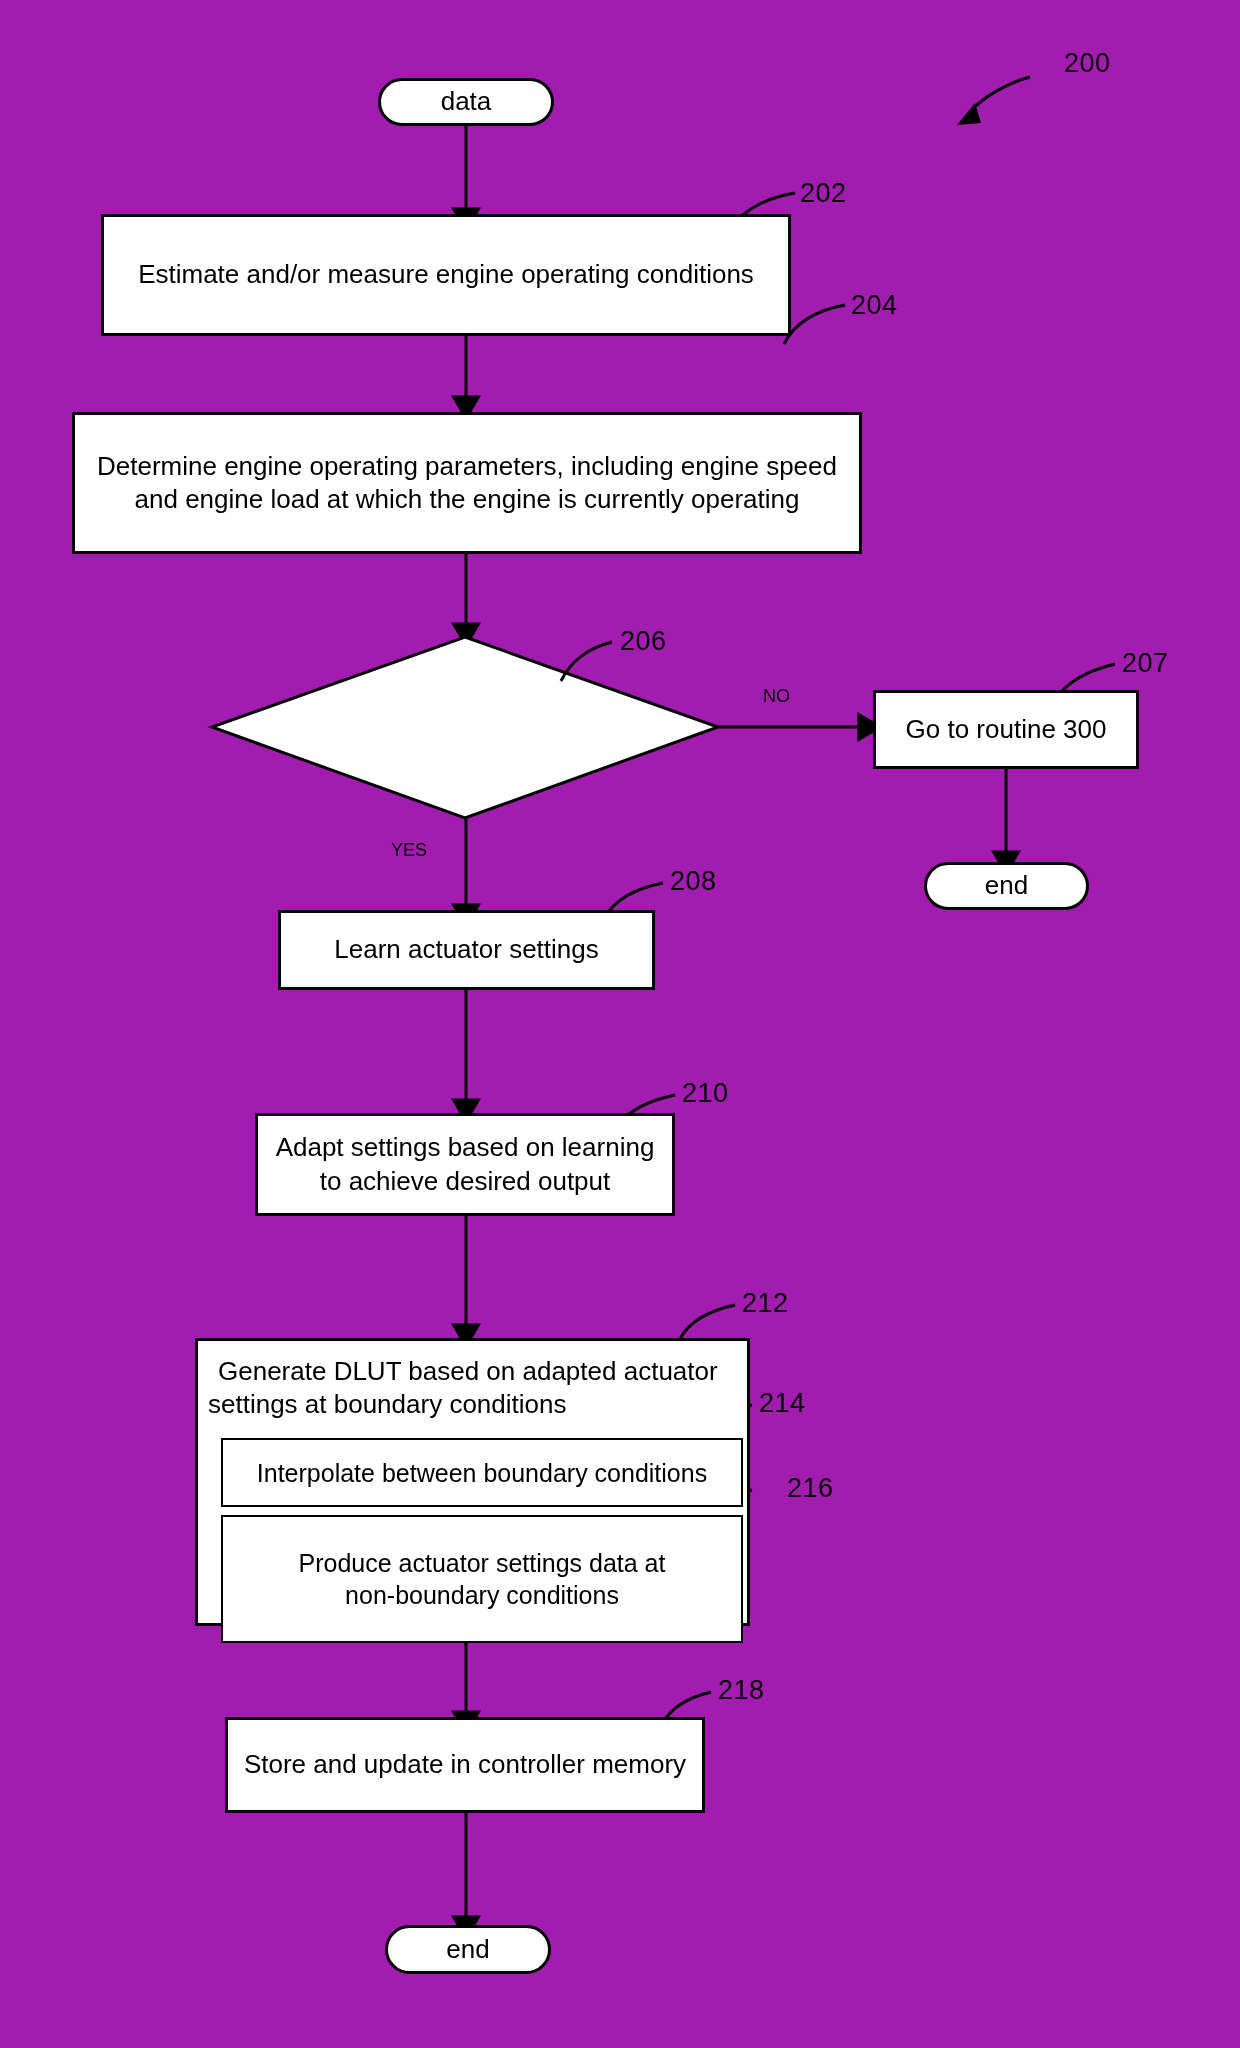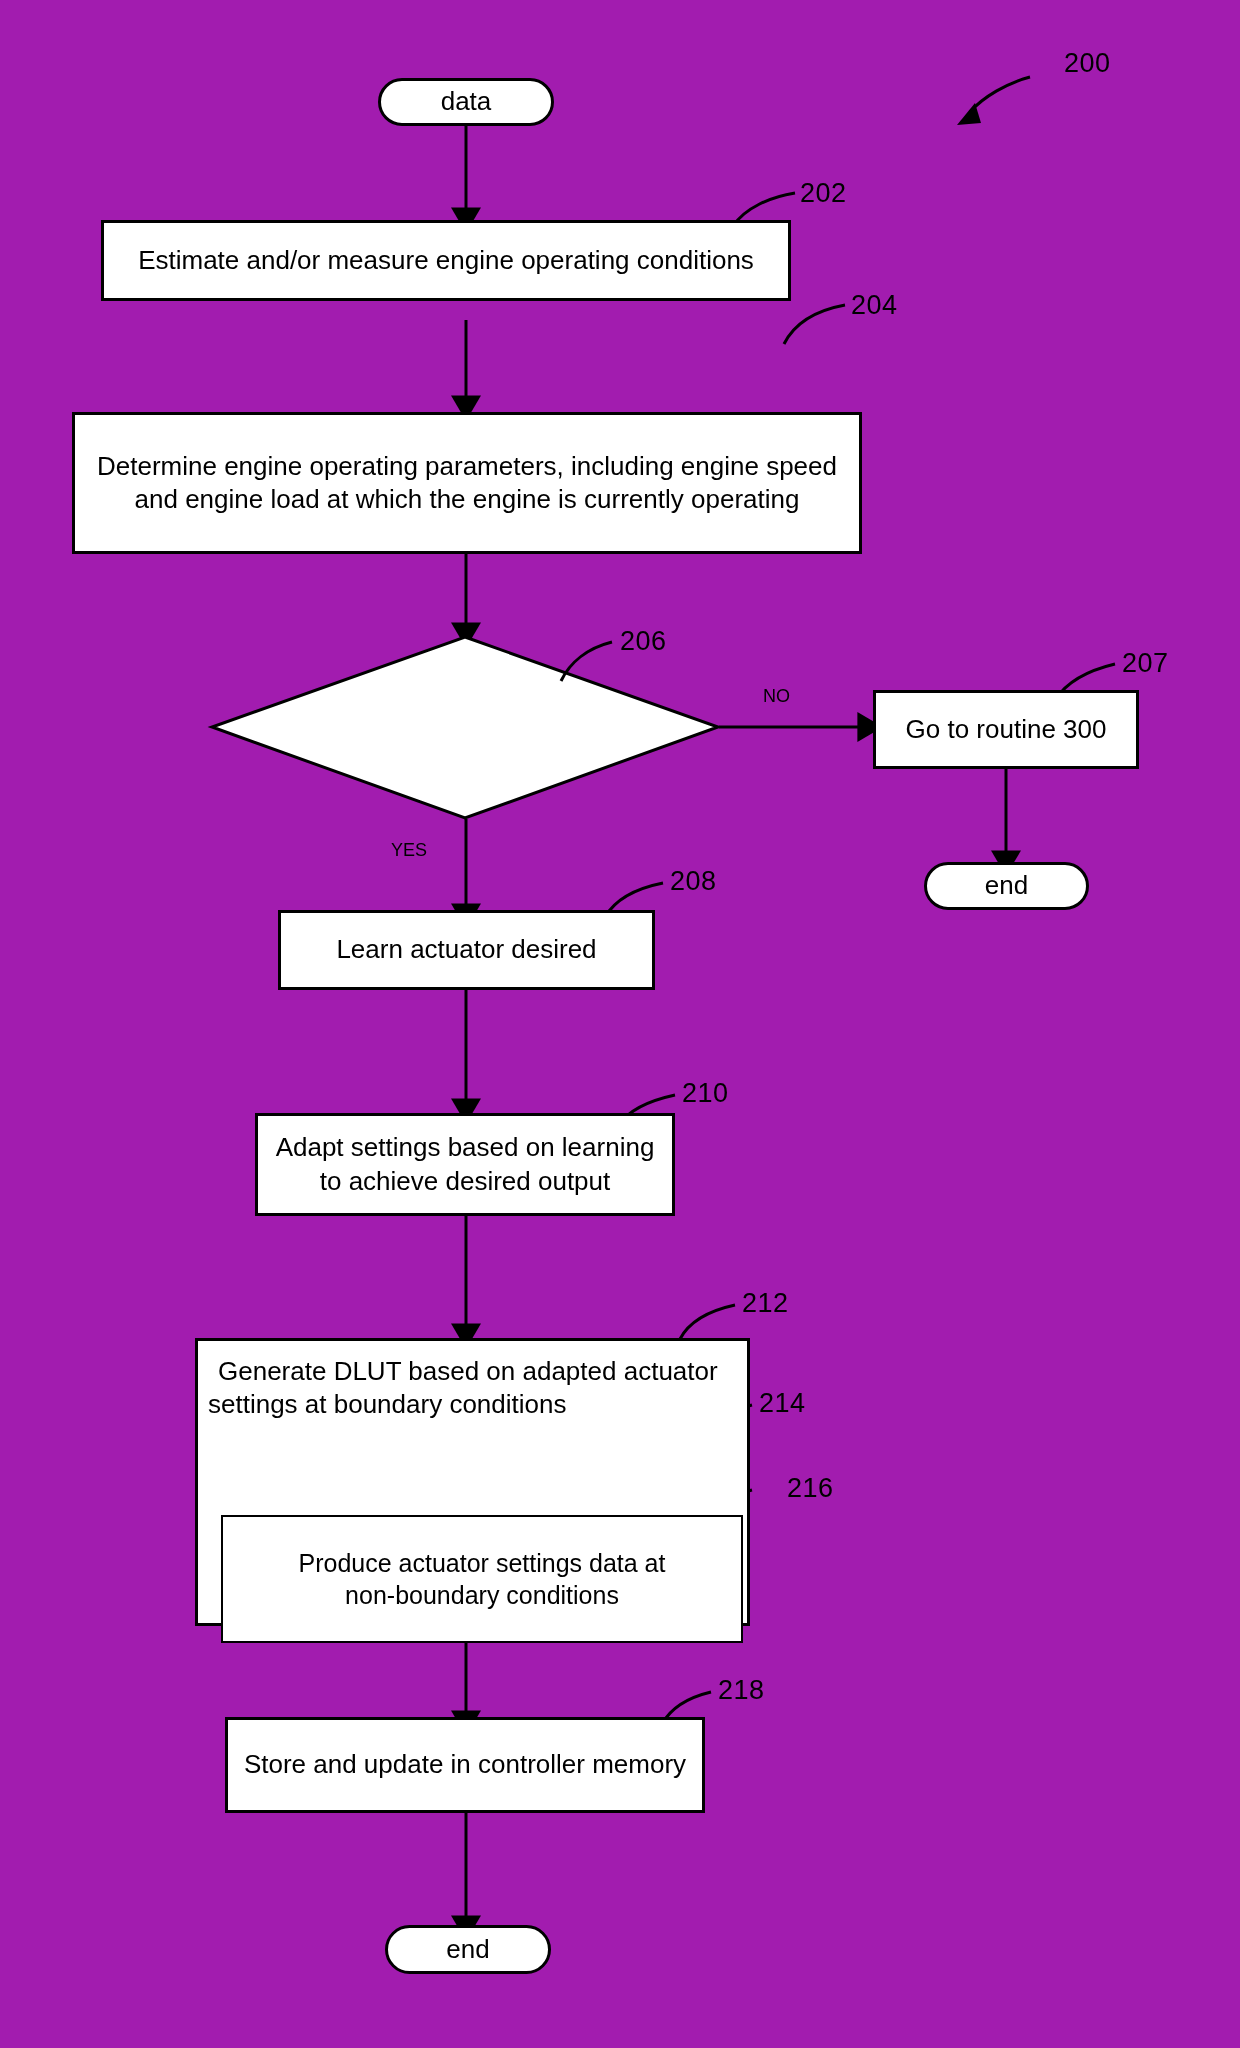--- a/index.html
+++ b/index.html
@@ -140,21 +140,21 @@
     <path d="M752,1490 C731,1495 712,1505 702,1523" fill="none" stroke="#000" stroke-width="3"></path>
     <path d="M711,1692 C690,1697 672,1706 662,1724" fill="none" stroke="#000" stroke-width="3"></path>
   </svg>
 
   <div class="refnum" style="left:1064px; top:48px;">200</div>
 
   <div class="node term" style="left:378px; top:78px; width:176px; height:48px;">
     <span class="txt t26">data</span>
   </div>
 
-  <div class="node proc" style="left:101px; top:220px; width:690px; height:81px;">
+  <div class="node proc" style="left:101px; top:214px; width:690px; height:122px;">
     <span class="txt t26">Estimate and/or measure engine operating conditions</span>
   </div>
   <div class="refnum" style="left:800px; top:178px;">202</div>
 
   <div class="node proc" style="left:72px; top:412px; width:790px; height:142px;">
     <span class="txt t26">Determine engine operating parameters, including engine speed
 and engine load at which the engine is currently operating</span>
   </div>
   <div class="refnum" style="left:851px; top:290px;">204</div>
 
@@ -166,37 +166,41 @@
   <div class="node proc" style="left:873px; top:690px; width:266px; height:79px;">
     <span class="txt t26">Go to routine 300</span>
   </div>
   <div class="refnum" style="left:1122px; top:648px;">207</div>
 
   <div class="node term" style="left:924px; top:862px; width:165px; height:48px;">
     <span class="txt t26">end</span>
   </div>
 
   <div class="node proc" style="left:278px; top:910px; width:377px; height:80px;">
-    <span class="txt t26">Learn actuator desired</span>
+    <span class="txt t26">Learn actuator settings</span>
   </div>
   <div class="refnum" style="left:670px; top:866px;">208</div>
 
   <div class="node proc" style="left:255px; top:1113px; width:420px; height:103px;">
     <span class="txt t26">Adapt settings based on learning
 to achieve desired output</span>
   </div>
   <div class="refnum" style="left:682px; top:1078px;">210</div>
 
   <div class="node proc" style="left:195px; top:1338px; width:555px; height:288px;
               display:block; padding:0;">
     <div style="padding:14px 10px 0 10px; text-align:left;">
       <span class="txt t26">Generate DLUT based on adapted actuator
 settings at boundary conditions</span>
     </div>
 
+    <div class="node proc-inner" style="position:absolute; left:23px; top:97px;
+                width:522px; height:69px;">
+      <span class="txt t25">Interpolate between boundary conditions</span>
+    </div>
 
     <div class="node proc-inner" style="position:absolute; left:23px; top:174px;
                 width:522px; height:128px;">
       <span class="txt t25">Produce actuator settings data at
 non-boundary conditions</span>
     </div>
   </div>
   <div class="refnum" style="left:742px; top:1288px;">212</div>
   <div class="refnum" style="left:759px; top:1388px;">214</div>
   <div class="refnum" style="left:759px; top:1473px;margin-left:28px;">216</div>

